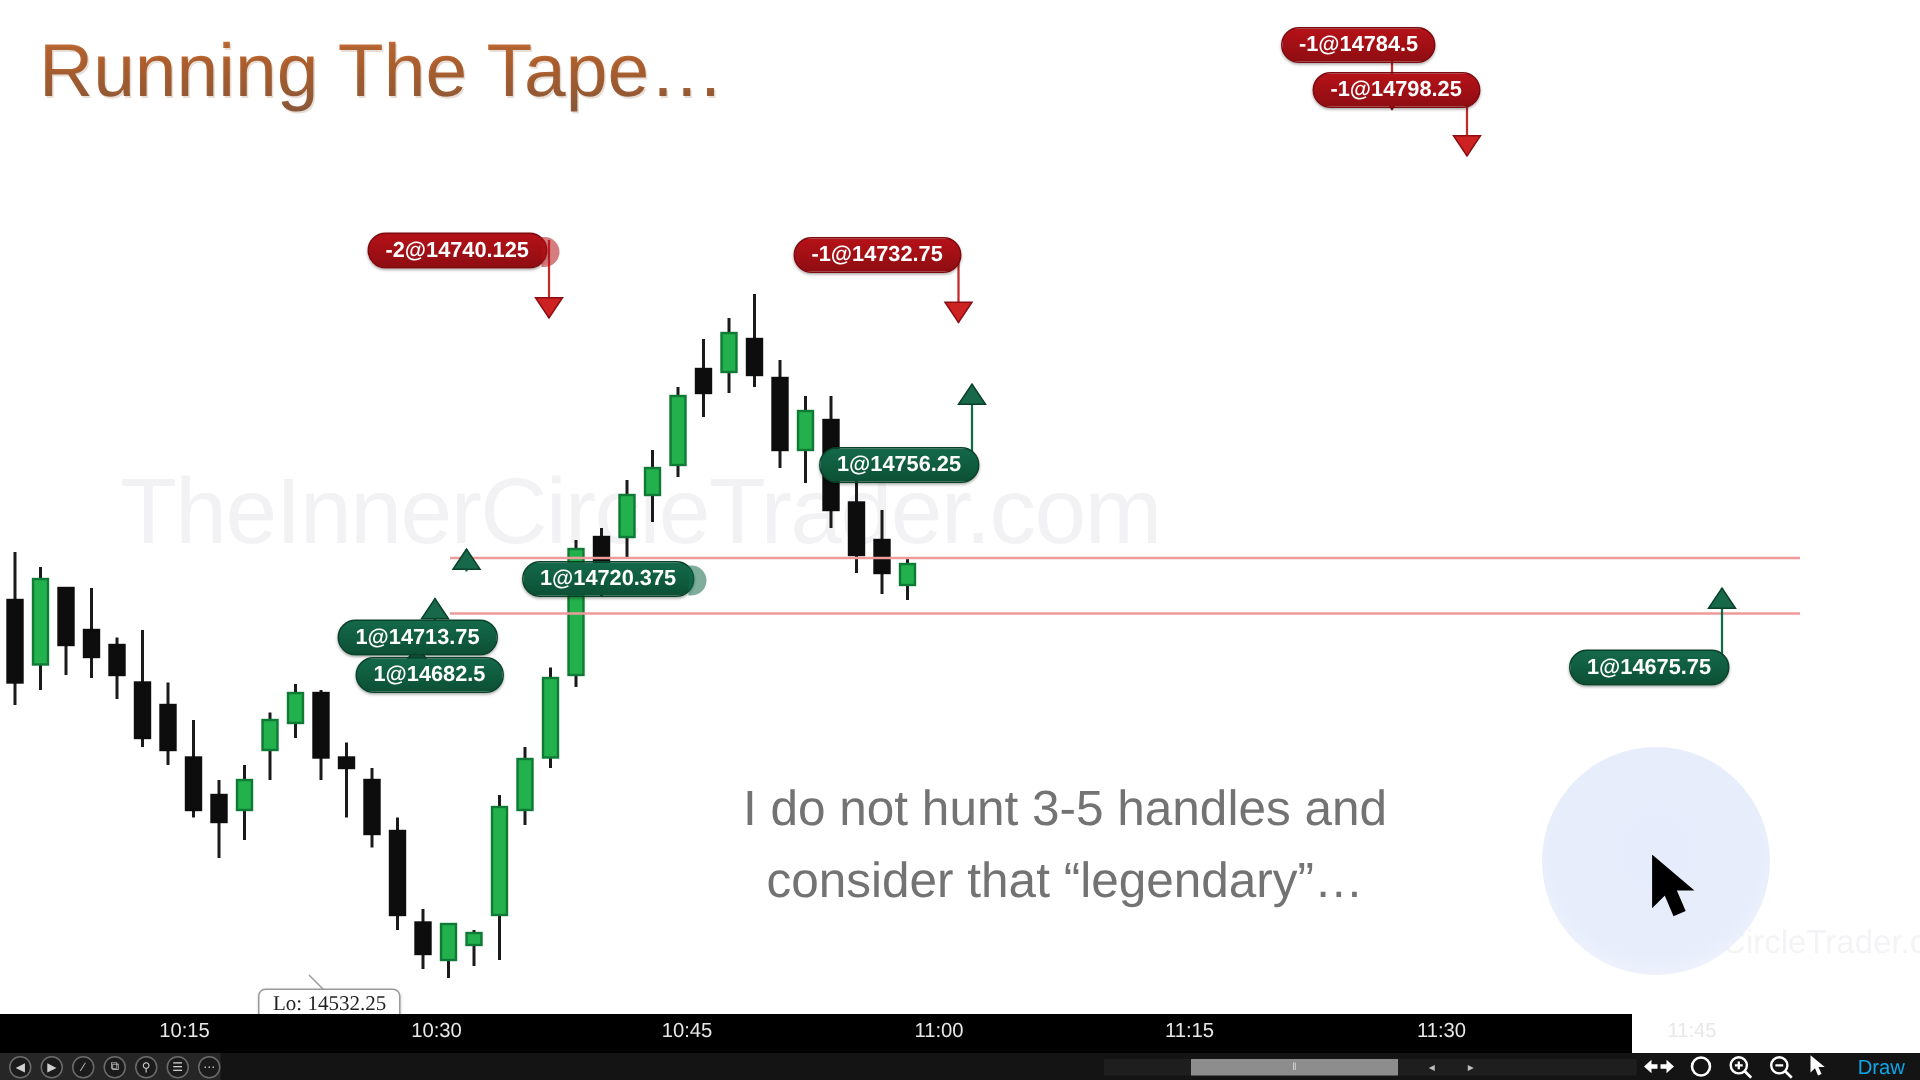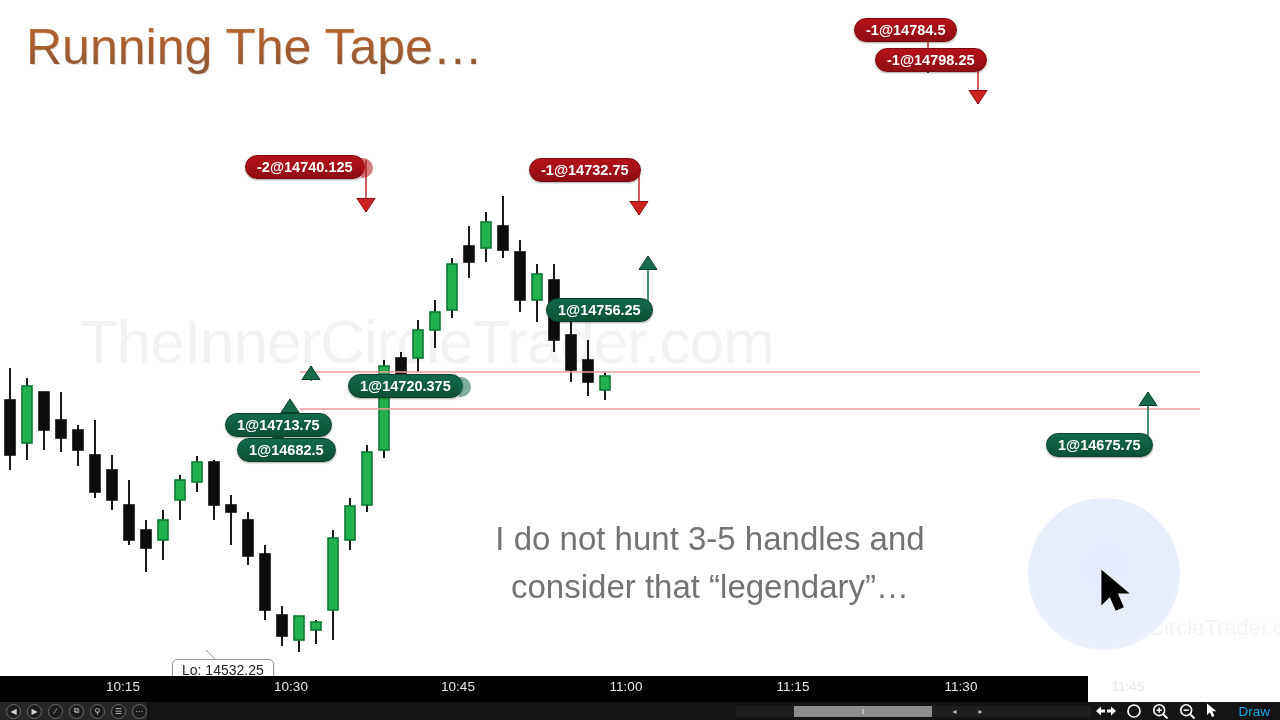--- a/index.html
+++ b/index.html
@@ -61,21 +61,21 @@
   .pill .tail { position:absolute; right:-9px; top:2px; width:12px; height:20px;
                 border-radius:0 10px 10px 0; opacity:.55; }
   .pill.sell .tail { background:#b51218; }
   .pill.buy  .tail { background:#14694a; }
 
   
   #lo-tip {
     position:absolute; z-index:35; left:172px; top:659px;
     background:#fff; border:1px solid #9a9a9a; border-radius:5px;
     padding:2px 9px; font-size:14px; color:#222;
-    font-family:Liberation Sans, sans-serif; white-space:nowrap;
+    font-family:Liberation Serif, serif; white-space:nowrap;
     box-shadow:0 1px 2px rgba(0,0,0,.18);
   }
 
   
   #mouse-halo {
     position:absolute; z-index:45; left:1028px; top:498px;
     width:152px; height:152px; border-radius:50%;
     background:radial-gradient(circle at 50% 45%, #e6ecfb 0%, #e7edfb 62%, rgba(231,237,251,.55) 86%, rgba(231,237,251,0) 100%);
     pointer-events:none;
   }

